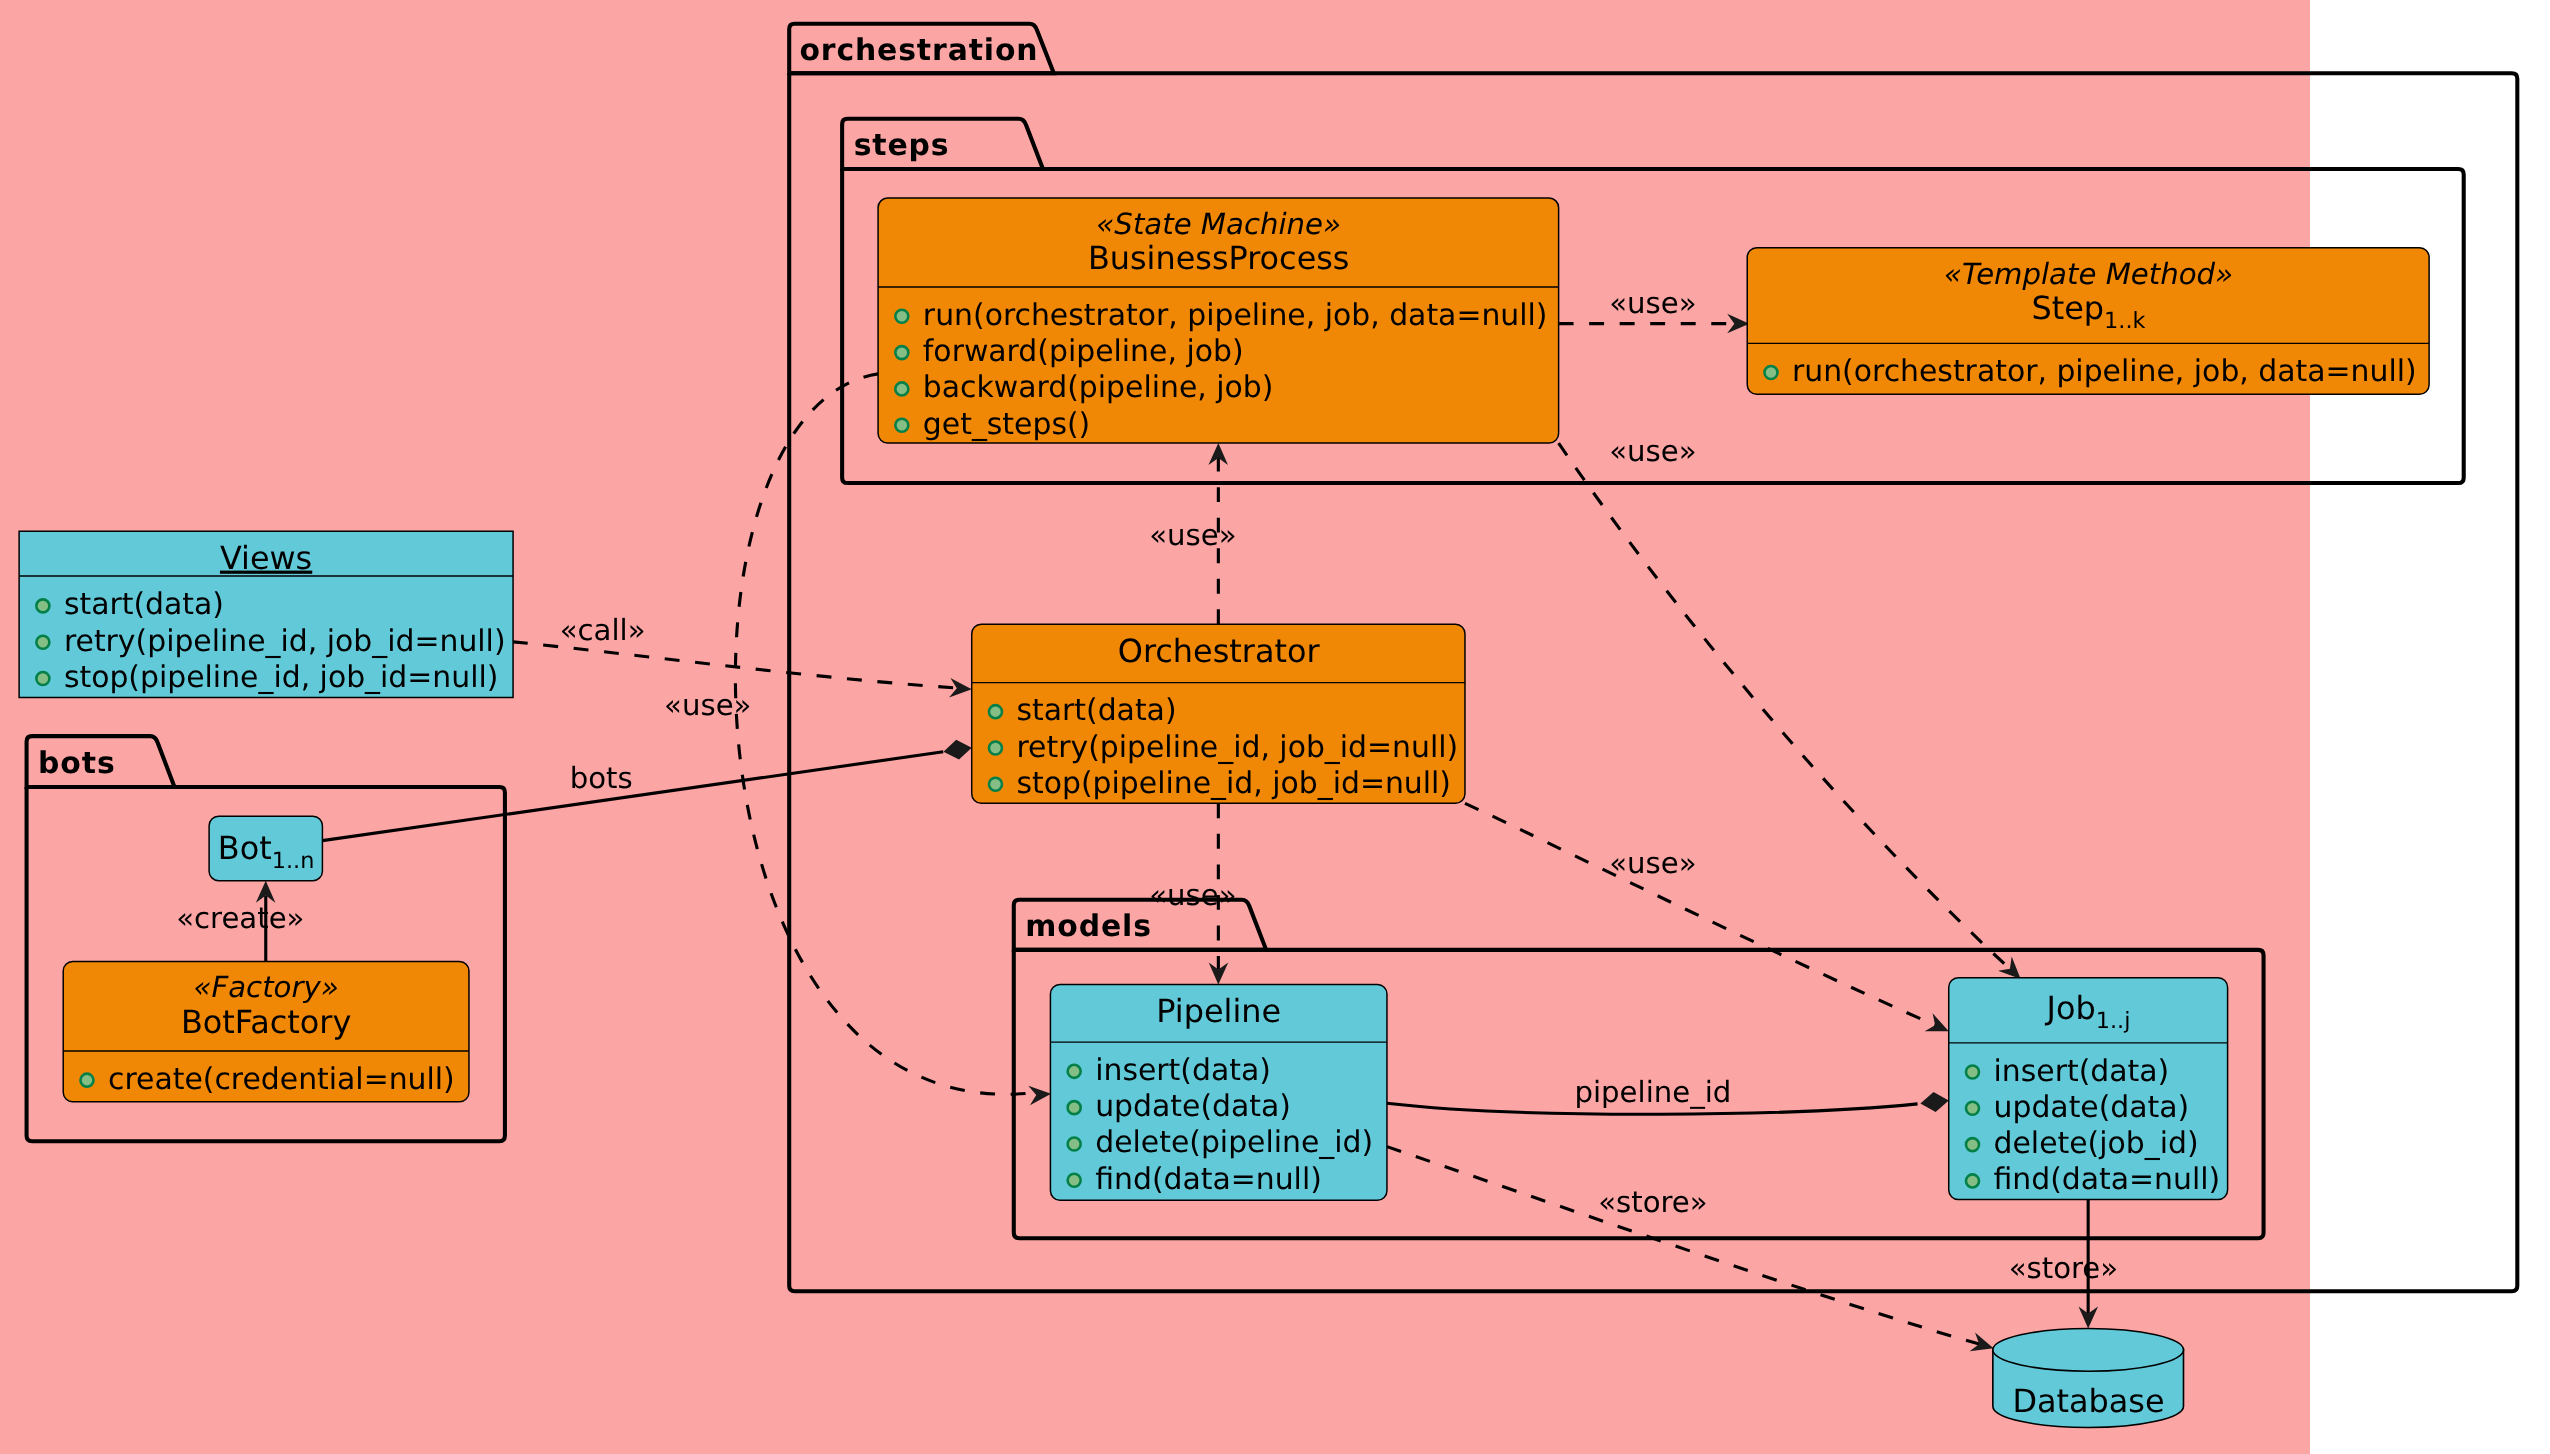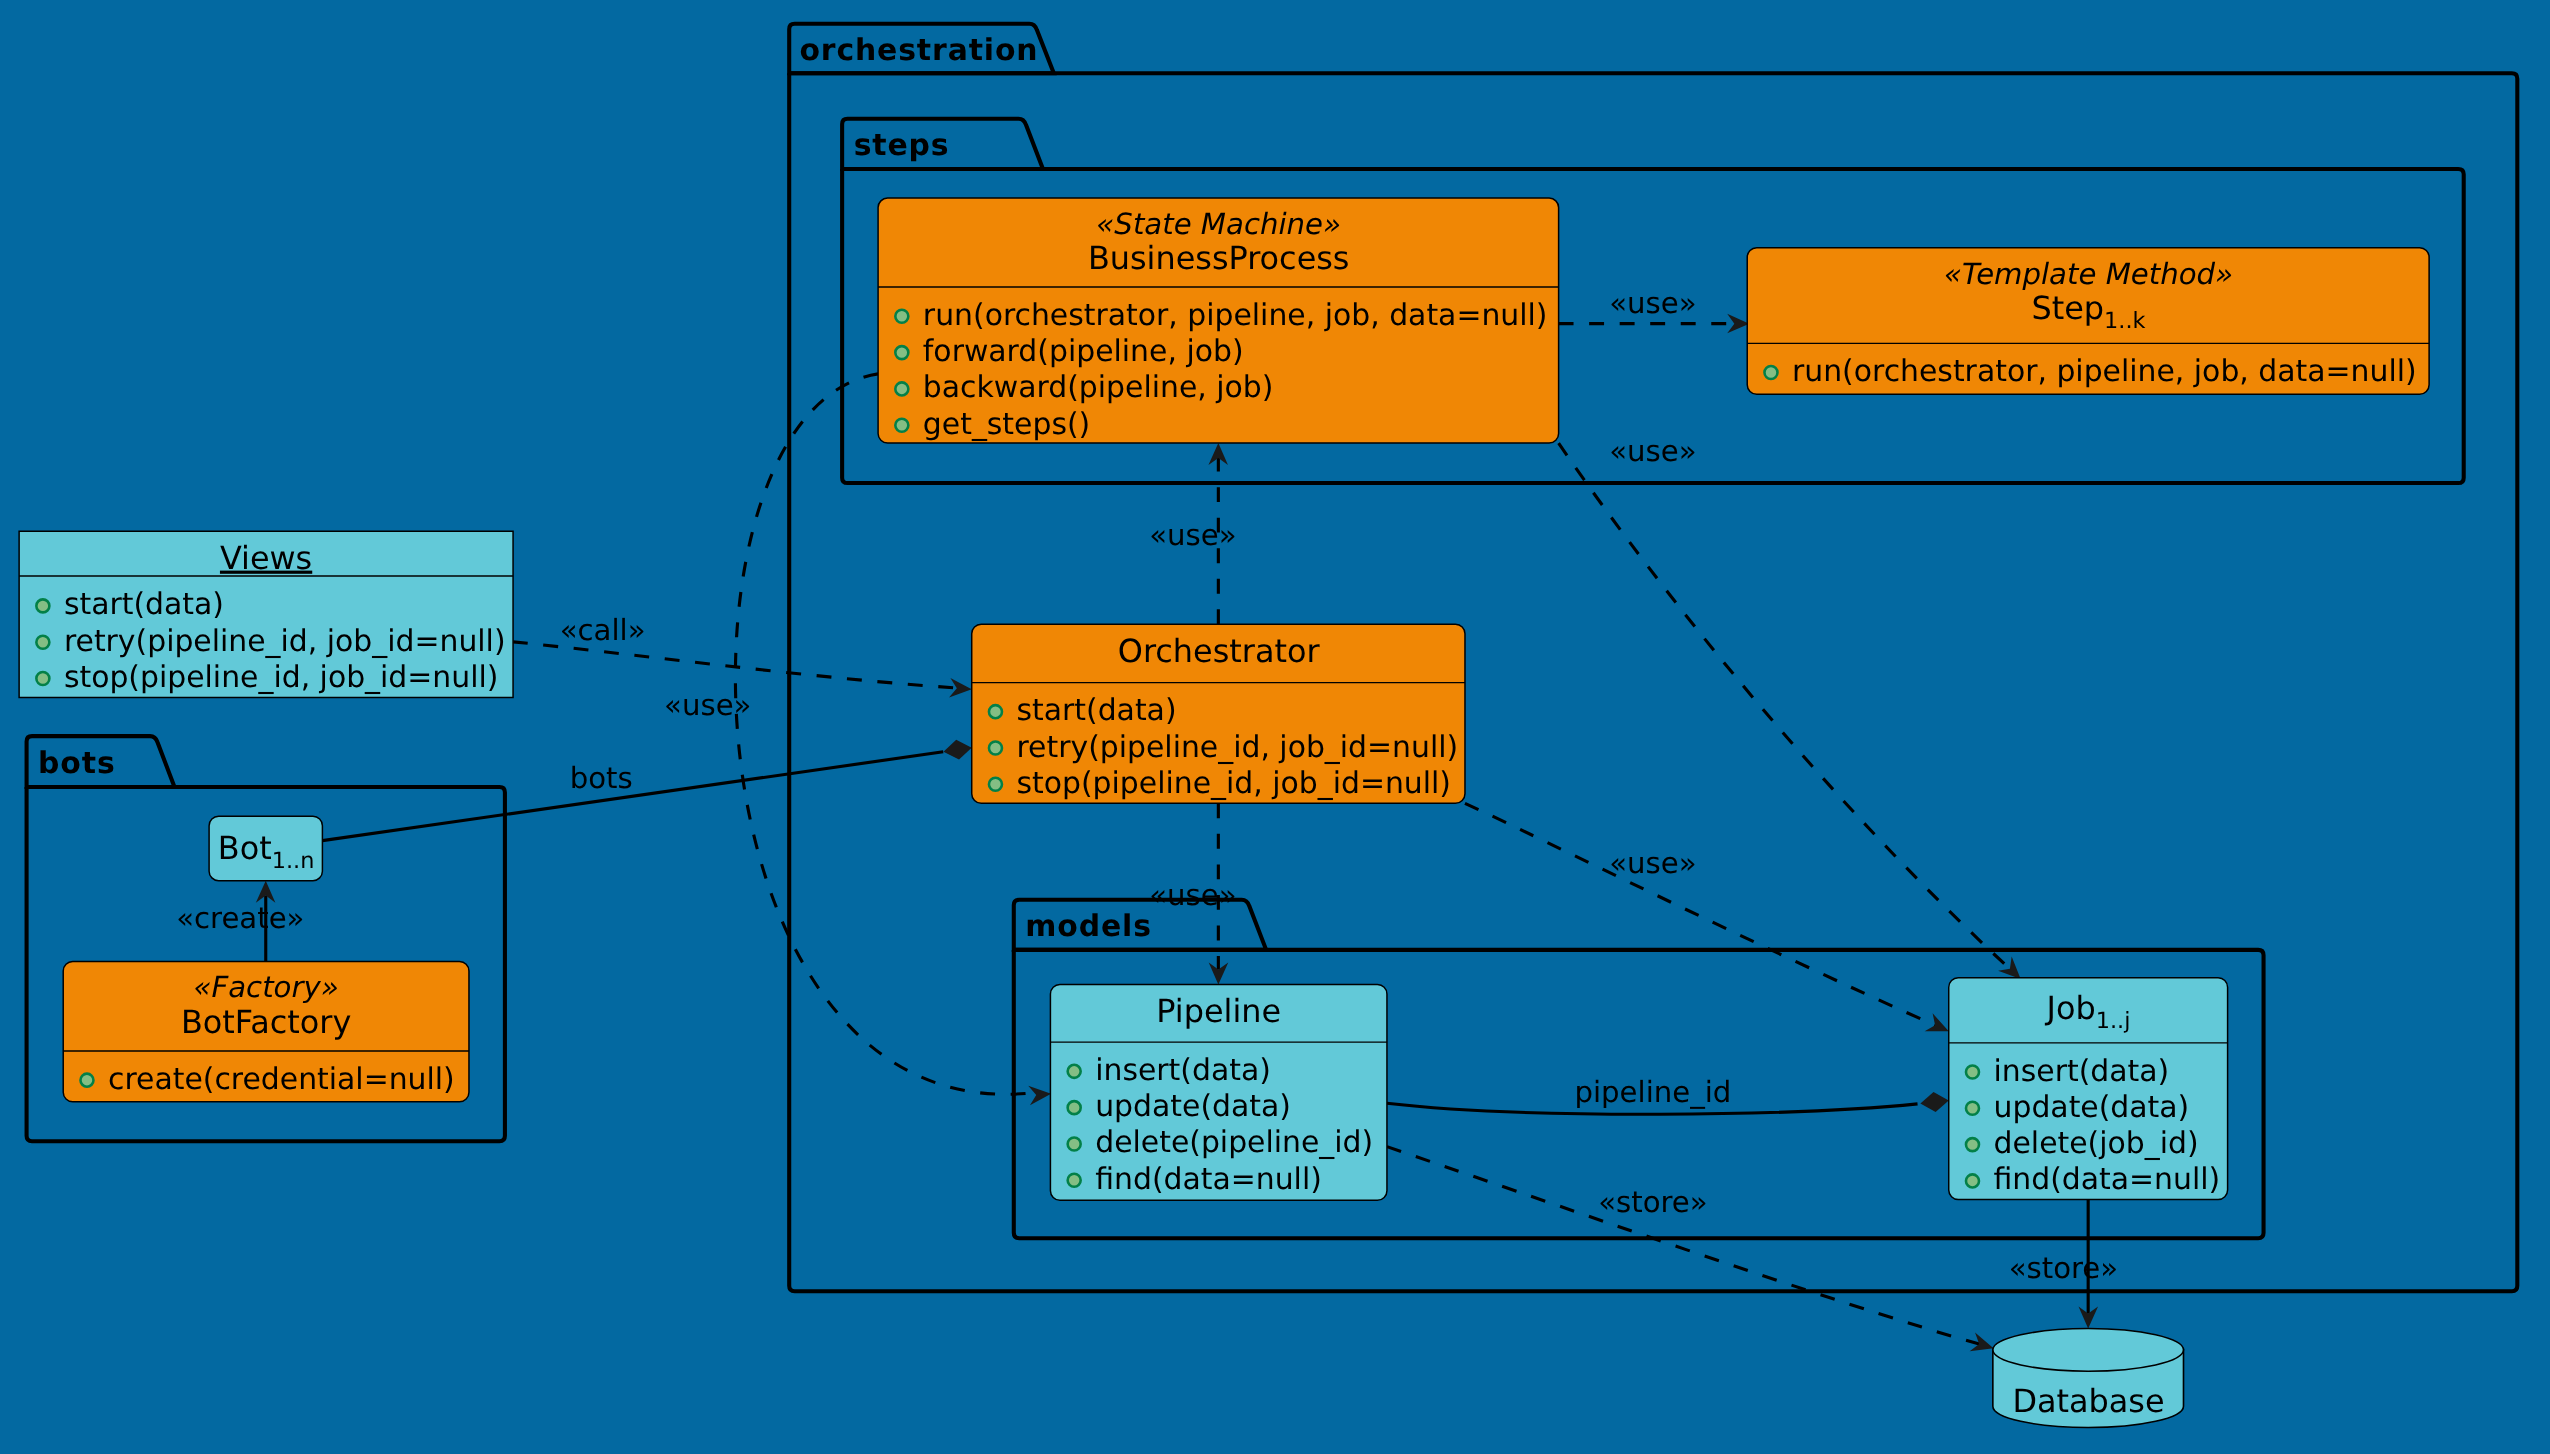--- a/index.html
+++ b/index.html
@@ -1,18 +1,18 @@
 <!DOCTYPE html>
 <html style="font-size:11px"><head>
 <meta charset="utf-8">
 <title>orchestration</title>
 <style>
   html,body{margin:0;padding:0;background:#FFFFFF;}
   body{width:2550px;height:1454px;overflow:hidden;font-family:"DejaVu Sans",sans-serif;}
-  #stage{position:relative;width:2550px;height:1454px;background:#0369a1;}
+  #stage{position:relative;width:2310px;height:1454px;background:#fca5a5;}
   svg#diagram{display:block;position:absolute;left:0;top:0;shape-rendering:geometricPrecision;}
   text{font-family:"DejaVu Sans",sans-serif;fill:#000000;white-space:pre;
        -webkit-font-smoothing:antialiased;text-rendering:geometricPrecision;}
   .pkgname{font-weight:bold;font-size:44px;letter-spacing:1.3px;}
   .clsname{font-size:47px;}
   .stereo{font-size:43px;font-style:italic;}
   .member{font-size:44px;}
   .elabel{font-size:43px;}
   .sub{font-size:33px;}
   .pkgline{fill:none;stroke:#000000;stroke-width:6;stroke-linejoin:miter;}

